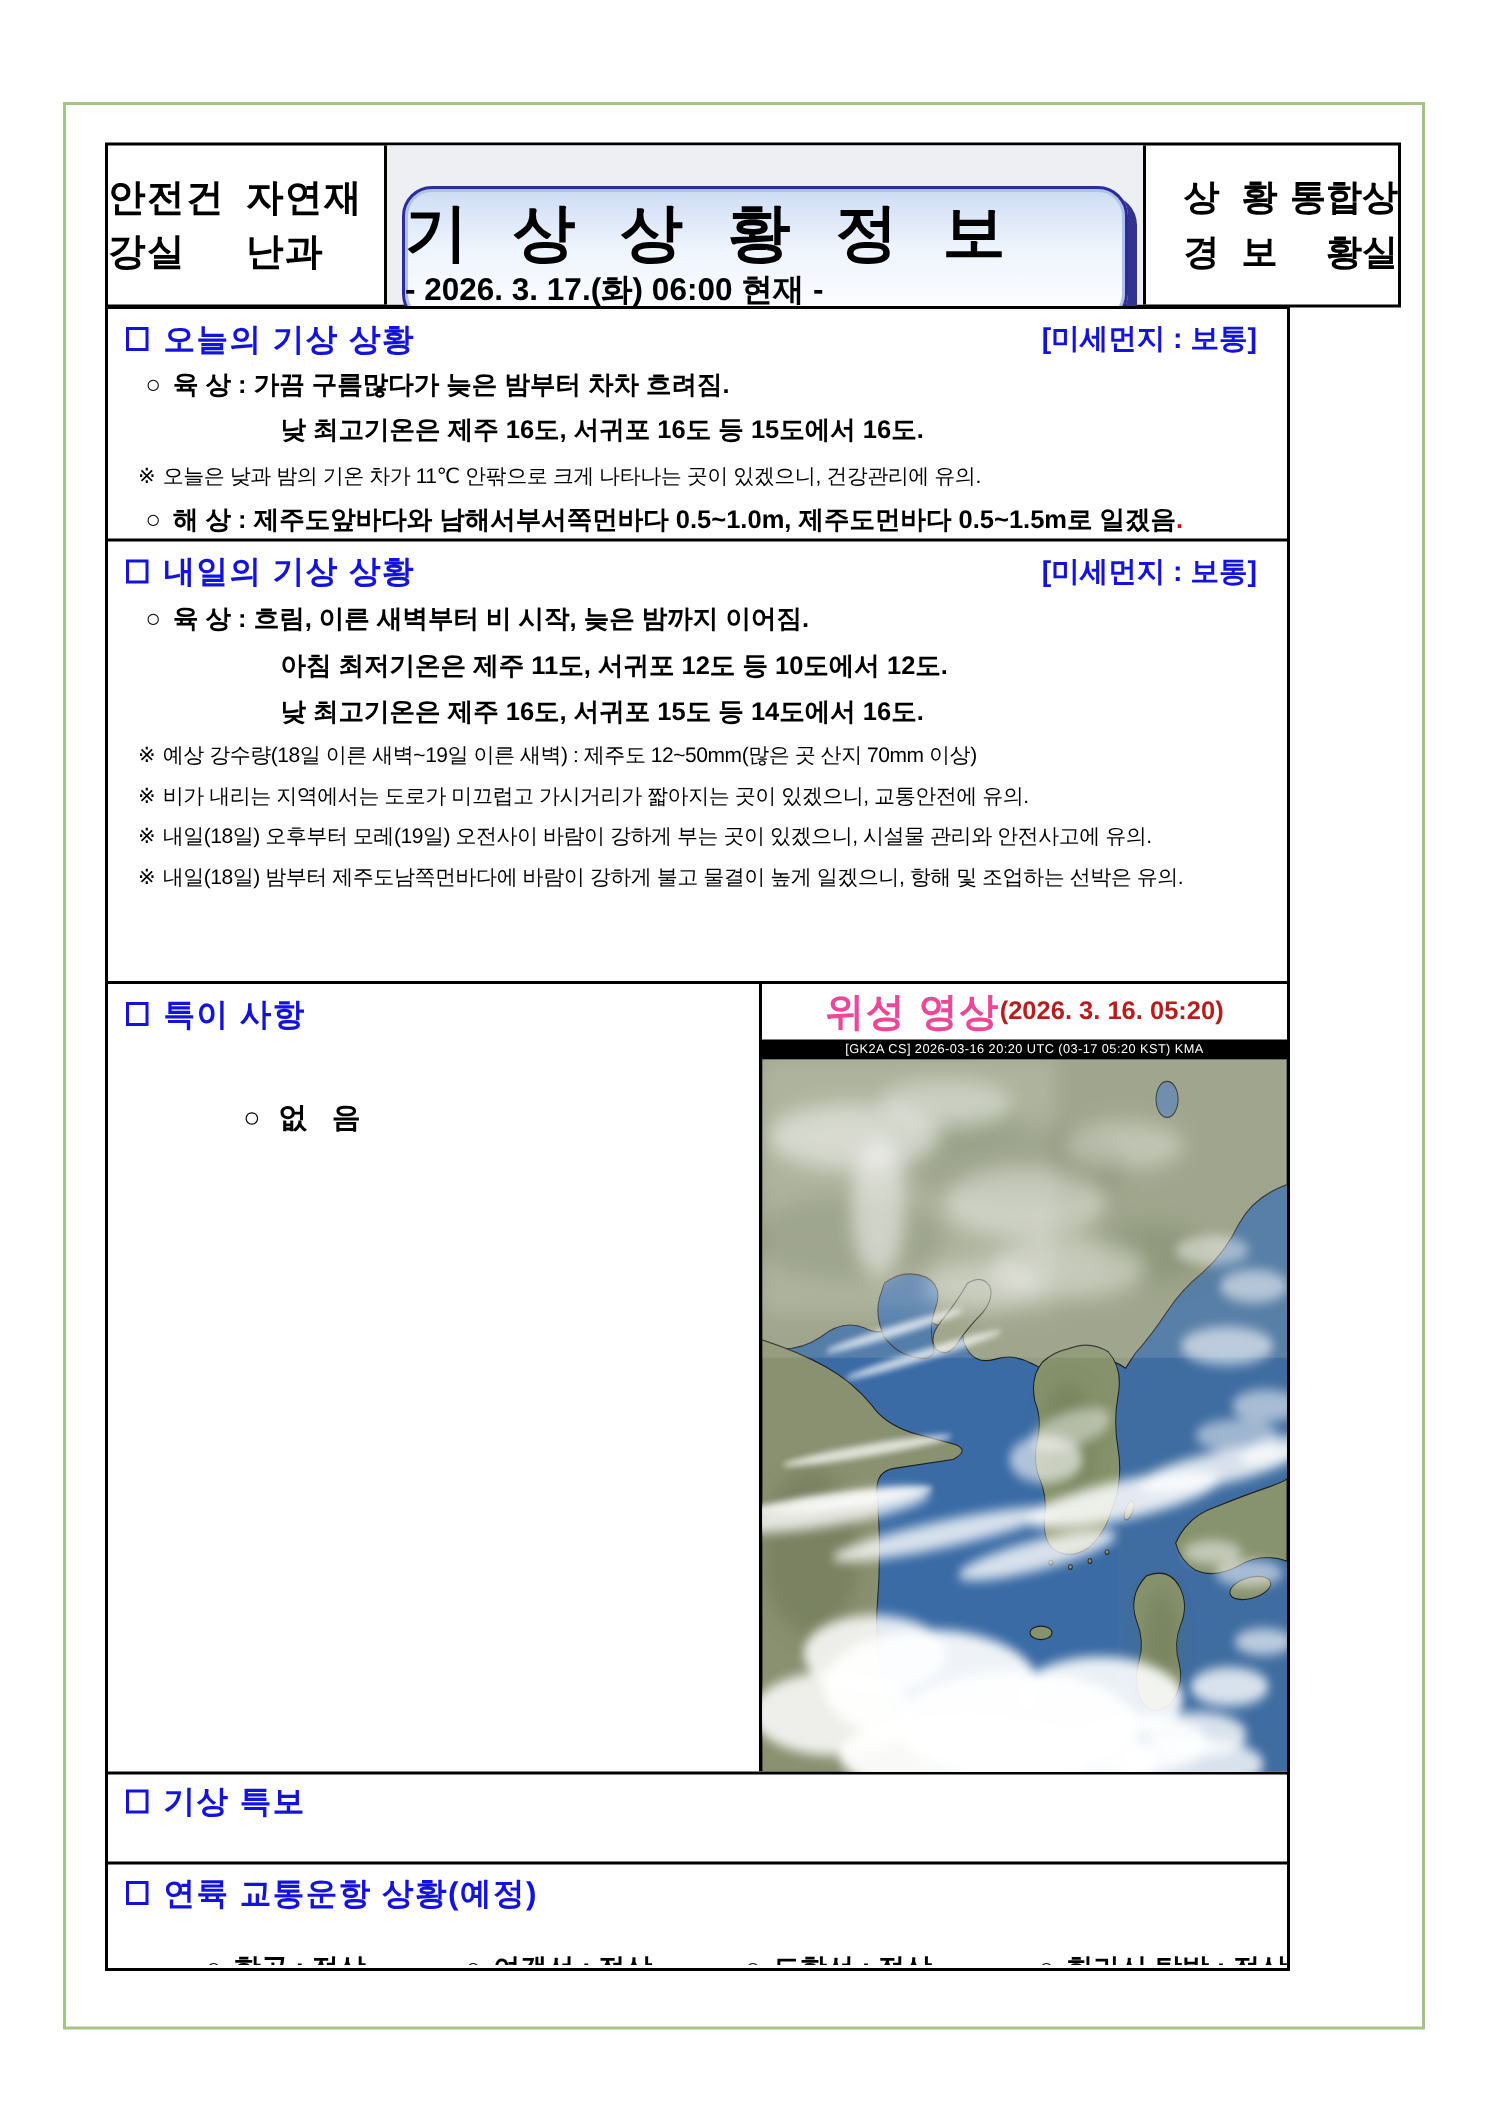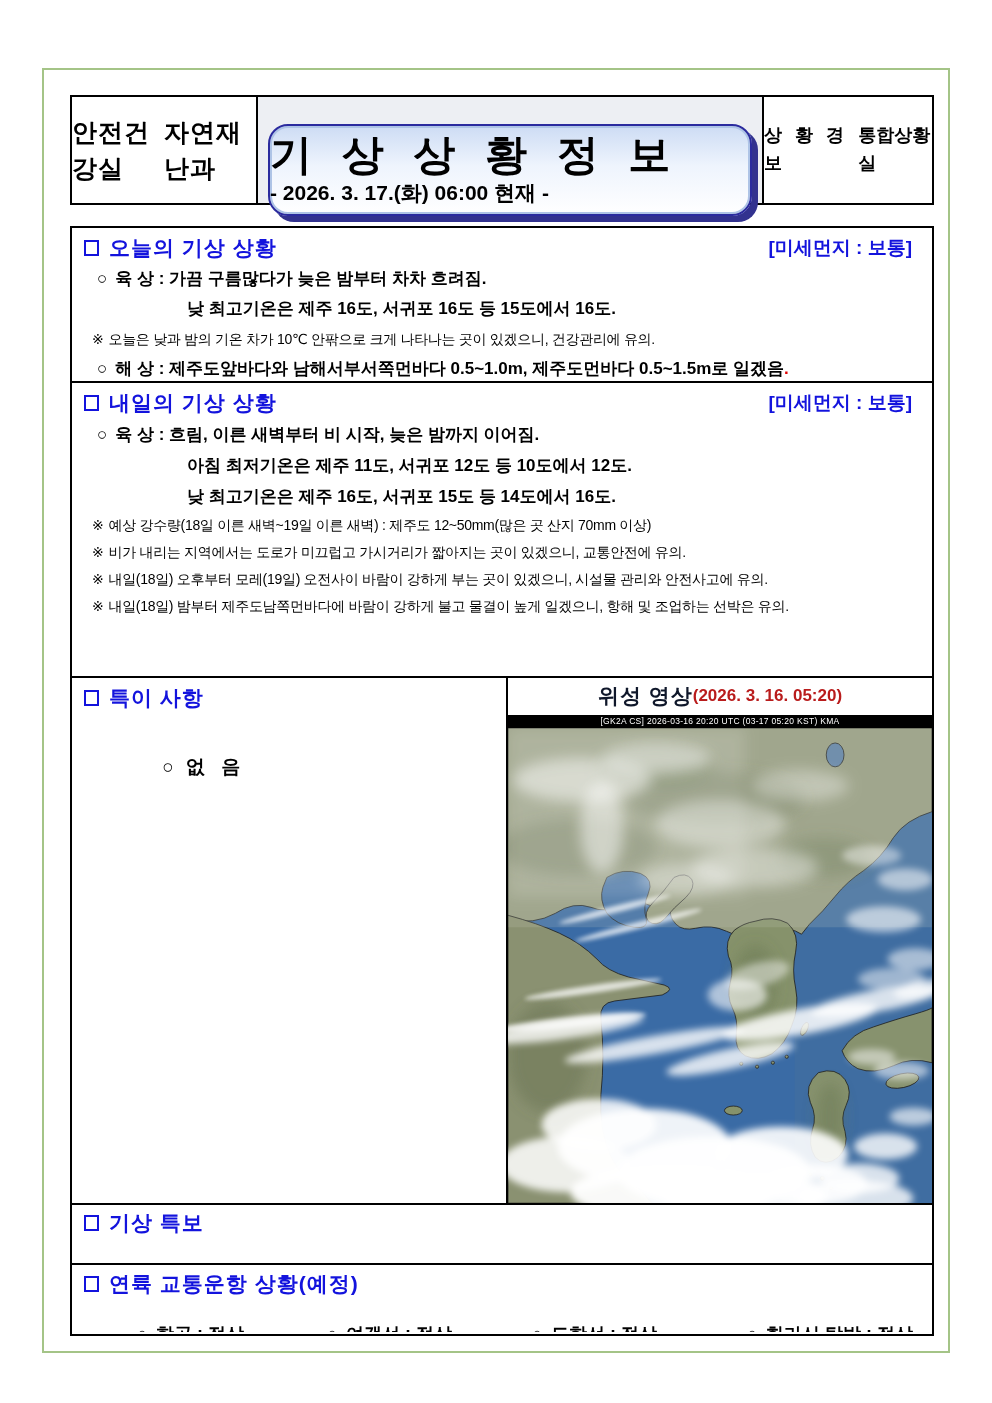--- a/index.html
+++ b/index.html
@@ -4,32 +4,32 @@
 <style>
   * { margin:0; padding:0; box-sizing:border-box; }
   html,body { background:#ffffff; }
   body { width:992px; height:1403px; position:relative; font-family:"Liberation Sans","DejaVu Sans",sans-serif; color:#000; }
   .page-frame { position:absolute; left:42px; top:68px; width:908px; height:1285px; border:2px solid #a4c487; }
 
   
   .header-table { position:absolute; left:70px; top:95px; width:864px; height:110px; border:2px solid #000; display:flex; background:#fff; }
   .hcell { display:flex; flex-direction:row; justify-content:center; align-items:center; }
   .hcell.left  { width:186px; border-right:2px solid #000; font-size:25px; font-weight:bold; line-height:1.45; letter-spacing:1px; }
-  .hcell.right { width:170px; border-left:2px solid #000; font-size:18px; font-weight:bold; line-height:1.55; }
+  .hcell.right { width:170px; border-left:2px solid #000; font-size:24px; font-weight:bold; line-height:1.55;text-align:right; }
   .hcell.center{ flex:1; background:#edeff3; padding:7px 10px; }
   .office-l1 { letter-spacing:4px; }
   .title-box { width:100%; height:100%; border:2px solid #2b2b9e; border-radius:20px;
     background:linear-gradient(180deg,#cddcf4 0%,#eef4fd 45%,#ffffff 100%);
     box-shadow:6px 6px 0 #32328f, inset 0 0 0 2px #aec4e6;
     display:flex; flex-direction:column; justify-content:center; align-items:flex-start;margin-top:40px; }
   .main-title { font-size:42px; font-weight:bold; letter-spacing:9px; line-height:1.0; white-space:pre; }
   .sub-title  { font-size:21px; font-weight:bold; margin-top:3px; white-space:pre; }
 
   
-  .main-table { position:absolute; left:70px; top:226px; width:864px; height:1110px; border:2px solid #000; background:#fff; }
+  .main-table { position:absolute; left:70px; top:204px; width:790px; height:1110px; border:2px solid #000; background:#fff; }
   .sec { overflow:hidden; }
   .sec-today    { height:155px; border-bottom:2px solid #000; }
   .sec-tomorrow { height:295px; border-bottom:2px solid #000; }
   .sec-special  { height:527px; border-bottom:2px solid #000; display:flex; }
   .sec-warning  { height:60px;  border-bottom:2px solid #000; }
   .sec-transport{ height:67px; }
 
   .sec-head { display:flex; justify-content:space-between; align-items:center; padding:6px 10px 2px 12px; }
   .sh-left { display:flex; align-items:center; }
   .sq { display:inline-block; width:15px; height:16px; border:2px solid #1313dd; margin-right:10px; background:#fff; }
@@ -46,21 +46,21 @@
   .sec-tomorrow .line-bold { line-height:31px; }
   .sec-tomorrow .line-note { line-height:27px; }
   .red { color:#e10000; }
 
   
   .sp-left { width:436px; border-right:2px solid #000; }
   .sp-item { font-size:19px; font-weight:bold; padding-left:32px; margin-top:18px; white-space:pre; letter-spacing:2px; }
   .sp-item .mk { margin-right:10px; }
   .sat-right { flex:1; display:flex; flex-direction:column; }
   .sat-head { height:37px; display:flex; justify-content:center; align-items:center; }
-  .sat-title { font-size:21px; font-weight:bold; color:#0f172a; letter-spacing:1px; }
+  .sat-title { font-size:26px; font-weight:bold; color:#ec4899; letter-spacing:1px; }
   .sat-time { font-size:17px; font-weight:bold; color:#b91c1c; }
   .sat-caption { height:13px; background:#000000; color:#fff; font-size:8.5px; line-height:13px; text-align:center; letter-spacing:0.3px; white-space:pre; overflow:hidden; }
   .sat-img { width:100%; height:477px; display:block; }
 
   .w-item { font-size:19px; font-weight:bold; padding-left:28px; line-height:26px; white-space:pre; letter-spacing:2px; }
 
   .t-row { display:flex; padding-left:25px; margin-top:3px; }
   .t-item { font-size:18px; font-weight:bold; white-space:pre; }
   .t-item .mk { margin-right:8px; }
   .t-item:nth-child(1){ width:190px; } .t-item:nth-child(2){ width:205px; } .t-item:nth-child(3){ width:215px; }
@@ -97,21 +97,21 @@
       </div>
       <span class="badge">[미세먼지 : 보통]</span>
     </div>
     <div class="line line-bold">
       <span class="mk">○</span><span>육 상 : 가끔 구름많다가 늦은 밤부터 차차 흐려짐.</span>
     </div>
     <div class="line line-bold line-indent">
       <span>낮 최고기온은 제주 16도, 서귀포 16도 등 15도에서 16도.</span>
     </div>
     <div class="line line-note">
-      <span class="mk">※</span><span>오늘은 낮과 밤의 기온 차가 10℃ 안팎으로 크게 나타나는 곳이 있겠으니, 건강관리에 유의.</span>
+      <span class="mk">※</span><span>오늘은 낮과 밤의 기온 차가 11℃ 안팎으로 크게 나타나는 곳이 있겠으니, 건강관리에 유의.</span>
     </div>
     <div class="line line-bold">
       <span class="mk">○</span><span>해 상 : 제주도앞바다와 남해서부서쪽먼바다 0.5~1.0m, 제주도먼바다 0.5~1.5m로 일겠음</span><span class="red">.</span>
     </div>
   </section>
 
   <section class="sec sec-tomorrow">
     <div class="sec-head">
       <div class="sh-left">
         <span class="sq"></span>

